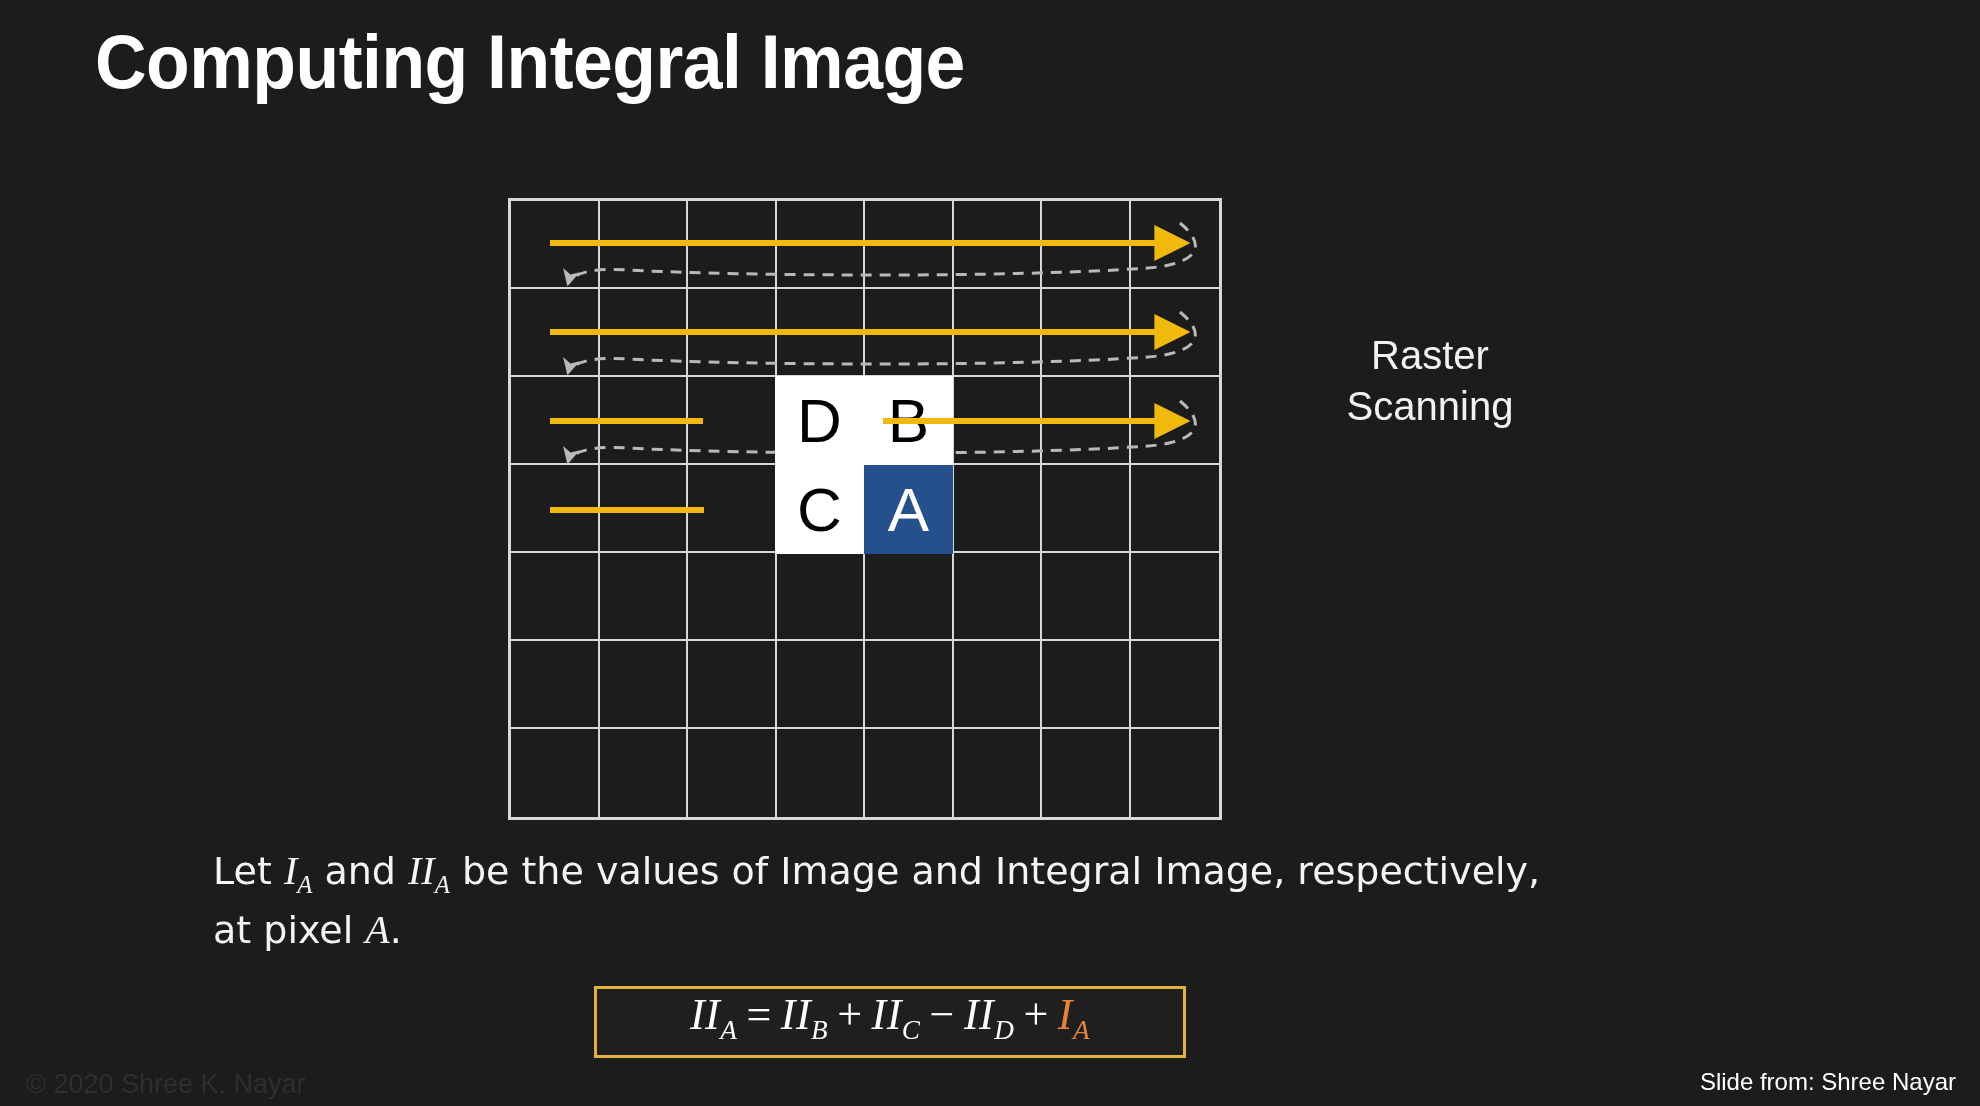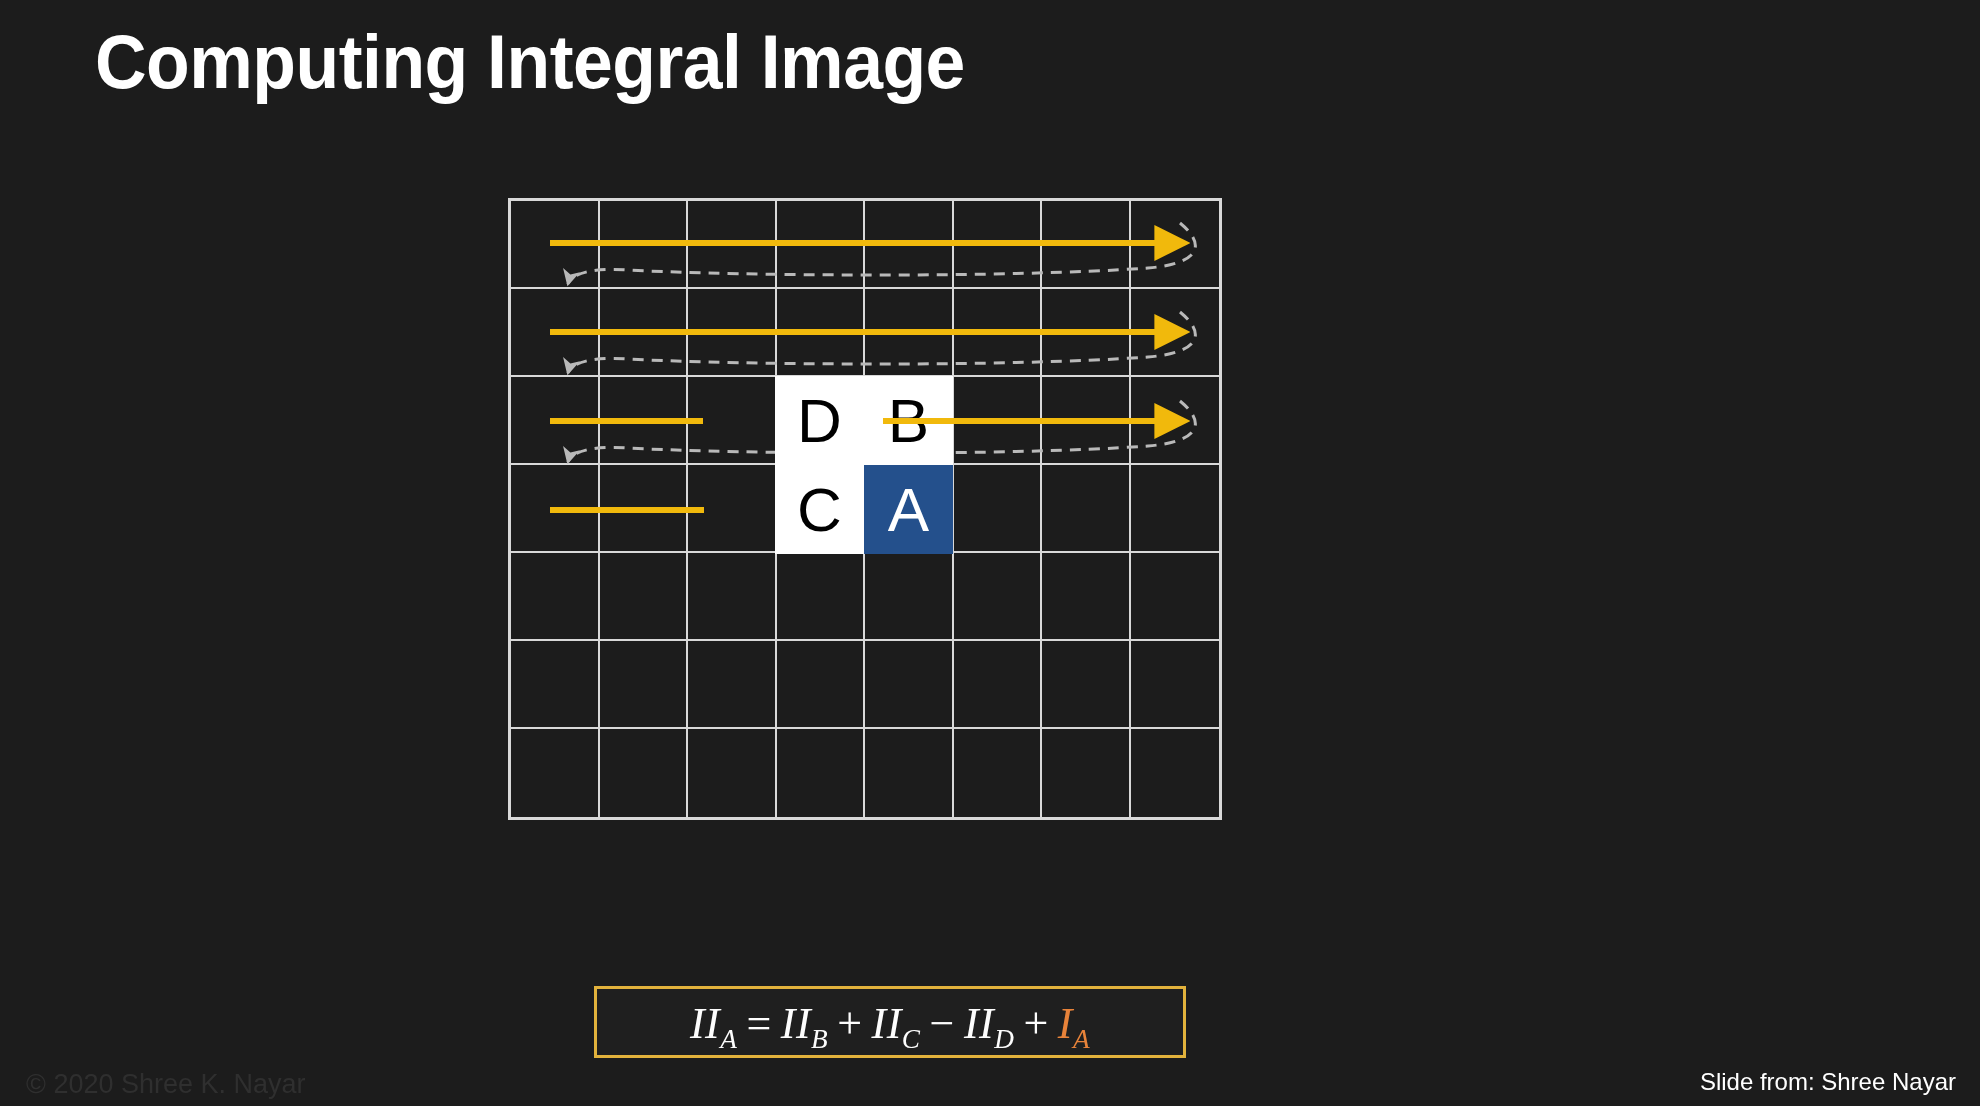--- a/index.html
+++ b/index.html
@@ -99,21 +99,21 @@
     font-family: "Liberation Serif", serif;
   }
 
   
   #formula-box {
     position: absolute;
     left: 594px; top: 986px;
     width: 592px; height: 72px;
     border: 3px solid #e2b23c;
     background: #1f1f1f;
-    display: flex; align-items: flex-end; justify-content: center;
+    display: flex; align-items: flex-start; justify-content: center;
   }
   #formula {
     font-family: "Liberation Serif", serif;
     font-style: italic;
     font-size: 44px;
     color: #fdfdfd;
     white-space: nowrap;
     letter-spacing: 0.5px;
   }
   #formula sub { font-size: 0.62em; font-style: italic; }
@@ -248,21 +248,26 @@
       <span>B</span>
     </div>
     <div class="labelcell white" style="left:267px; top:267px;">
       <span>C</span>
     </div>
     <div class="labelcell blue" style="left:356px; top:267px; background:#24508c;">
       <span>A</span>
     </div>
   </div>
 
-
+  <div id="raster">
+    <div>Raster</div>
+    <div>Scanning</div>
+  </div>
+
+  <p id="body-text"><span>Let </span><span class="mi"><span>I</span><sub>A</sub></span><span> and </span><span class="mi"><span>II</span><sub>A</sub></span><span> be the values of Image and Integral Image, respectively, at pixel </span><span class="mi">A</span><span>.</span></p>
 
   <div id="formula-box">
     <span id="formula"><span><span>II</span><sub>A</sub></span><span class="op">=</span><span><span>II</span><sub>B</sub></span><span class="op">+</span><span><span>II</span><sub>C</sub></span><span class="op">−</span><span><span>II</span><sub>D</sub></span><span class="op">+</span><span class="orange"><span>I</span><sub>A</sub></span></span>
   </div>
 
   <div id="copyright">© 2020 Shree K. Nayar</div>
   <div id="slide-from">Slide from: Shree Nayar</div>
 
 </div>
 

